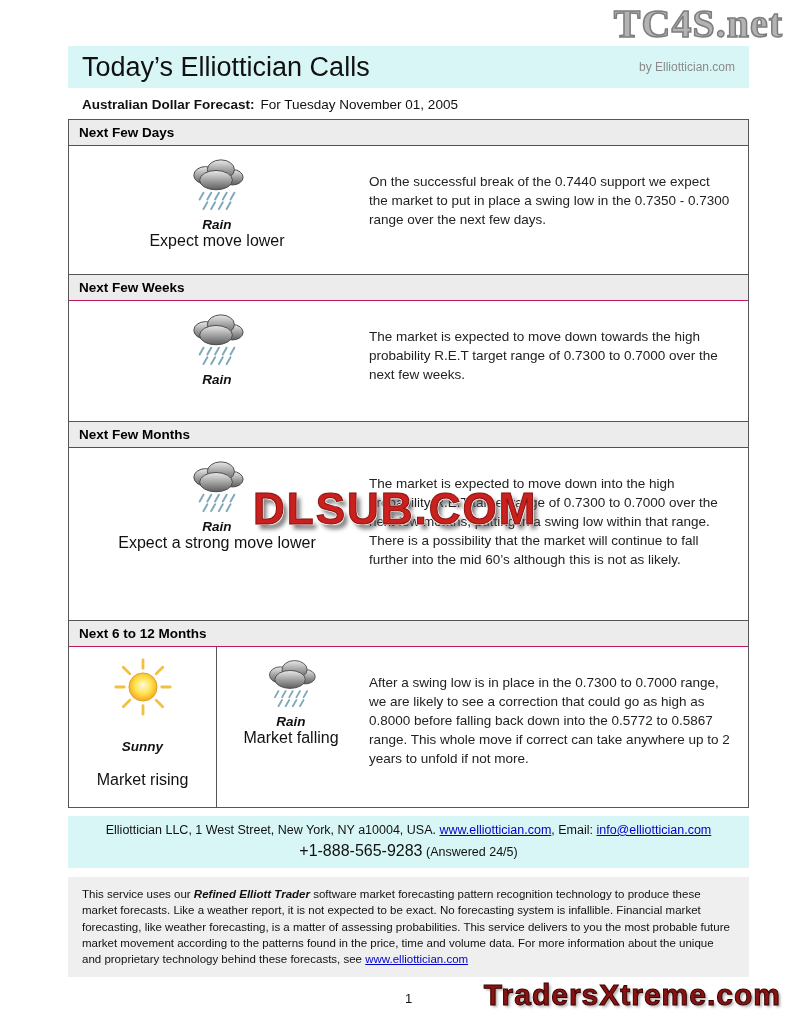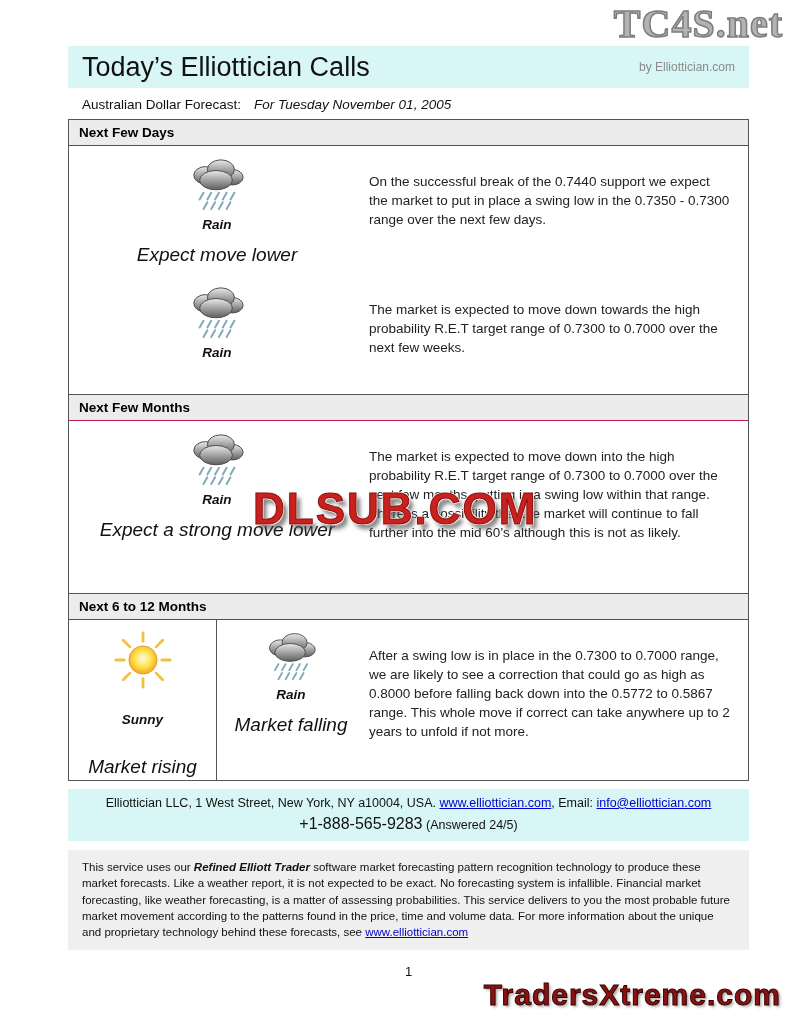--- a/index.html
+++ b/index.html
@@ -14,22 +14,22 @@
   .content { margin-left:42px; width:707px;padding-left:26px; }
 
   .title-bar {
     margin-top:46px; height:42px; background:#d9f6f6;
     display:flex; align-items:center; justify-content:space-between; padding:0 14px;
   }
   .title { font-size:27px; color:#111; }
   .byline { font-size:12px; color:#8a8a8a; }
 
   .forecast-line { padding:9px 14px 7px; font-size:13.5px; color:#111; }
-  .f-label { font-weight:normal; }
-  .f-date { font-style:italic; margin-left:13px; }
+  .f-label { font-weight:bold; }
+  .f-date { margin-left:6px; }
 
   .ftable { border:1px solid #555; }
   .sec-header {
     background:#ececec; border-bottom:1px solid #be185d;
     padding:5px 10px; font-weight:bold; font-size:13.5px; color:#000;
   }
   .sec-header + .sec-body + .sec-header,
   .sec-body + .sec-header { border-top:1px solid #555; }
   .sec-body { display:flex; }
   .sec-body.s0 { height:128px; }
@@ -37,21 +37,21 @@
   .sec-body.s2 { height:172px; }
   .sec-body.s3 { height:160px; }
 
   .weather-cell {
     width:296px; display:flex; flex-direction:column; align-items:center;
     padding-top:10px; flex-shrink:0;
   }
   .weather-cell.half { width:148px; }
   .weather-cell.divided { border-right:1px solid #555; height:100%;gap:17px; }
   .cond { font-weight:bold; font-style:italic; font-size:13.5px; margin-top:5px; color:#111; }
-  .capt { font-size:19px; margin-top:12px; color:#111;font-style:italic; }
+  .capt { font-size:16px; margin-top:0; color:#111; }
 
   .text-col { flex:1; padding:27px 16px 0 4px; font-size:13.5px; line-height:1.4; color:#222; }
   .text-col b { font-weight:normal; }
 
   .footer-bar {
     margin-top:8px; background:#d9f6f6; padding:7px 10px 8px; text-align:center;
     font-size:12.5px; color:#111;
   }
   .phone-line { margin-top:5px; }
   .phone { font-size:16px; }
@@ -143,20 +143,23 @@
             </svg>
           </span>
           <div class="cond">Rain</div>
           <div class="capt">Expect move lower</div>
         </div>
         <div class="text-col">
           <span>On the successful break of the 0.7440 support we expect the market to put in place a swing low in the 0.7350 - 0.7300 range over the next few days.</span><b></b><span></span>
         </div>
       </div>
 
+      <div class="sec-header">
+        <span>Next Few Weeks</span>
+      </div>
       <div class="sec-body s1">
         <div class="weather-cell">
           <span>
             <svg class="icon-svg" viewBox="0 0 64 58" width="62" height="56">
               <g stroke="#4a4a4a" stroke-width="1">
                 <ellipse cx="20" cy="20" rx="12" ry="9" fill="url(#cloudGrad)"></ellipse>
                 <ellipse cx="48" cy="22" rx="11" ry="8" fill="url(#cloudGrad)"></ellipse>
                 <ellipse cx="36" cy="14" rx="14" ry="10" fill="url(#cloudGrad)"></ellipse>
                 <ellipse cx="31" cy="25" rx="17" ry="10" fill="url(#cloudGrad)"></ellipse>
               </g>

